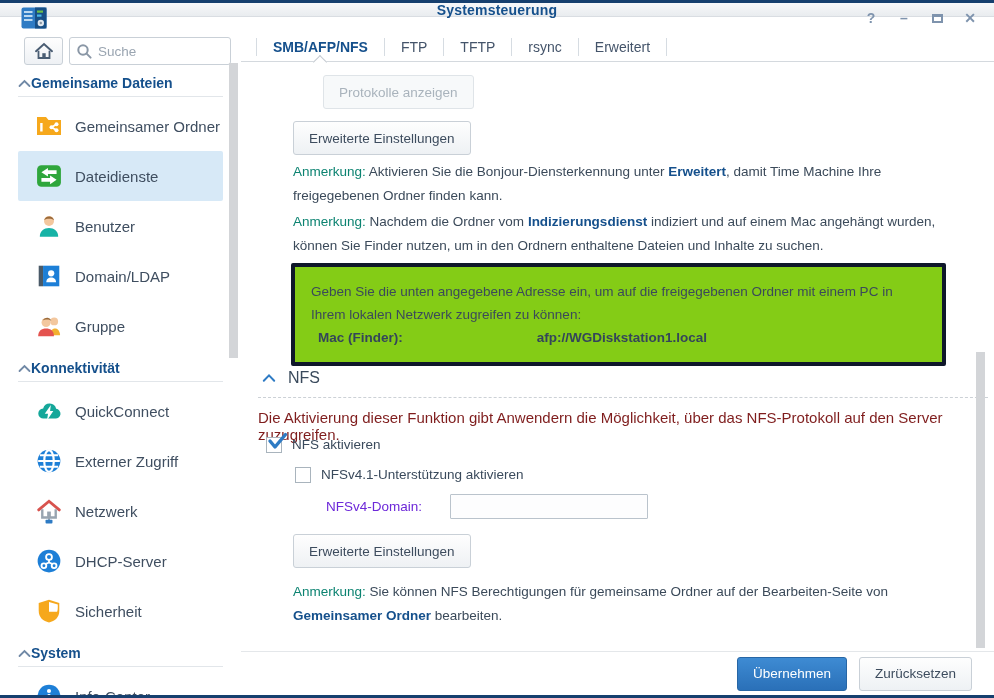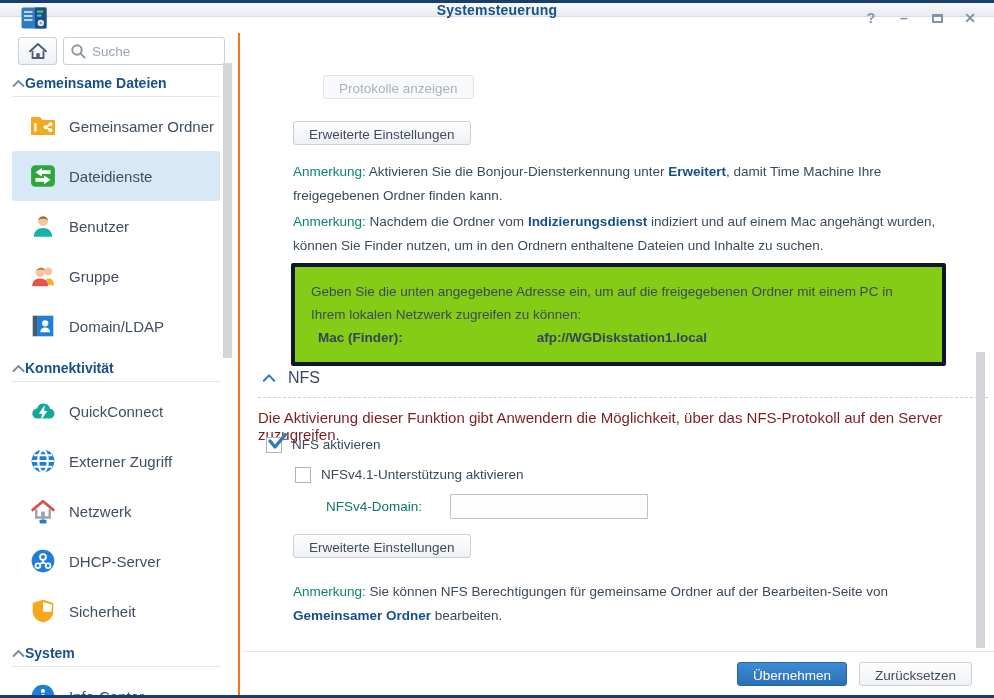--- a/index.html
+++ b/index.html
@@ -15,22 +15,22 @@
   .titlebar { position:absolute; top:3px; left:0; right:0; height:14px;
     background:linear-gradient(#f7f8fa,#e9ecef); border-bottom:1px solid #d9dde2;
     display:flex; align-items:center; }
   .app-icon { position:absolute; left:21px; top:3px; }
   .title { position:absolute; left:0; right:0; text-align:center; font-size:14px; font-weight:bold; color:#15508c; letter-spacing:.2px; }
   .win-controls { position:absolute; right:16px; top:0; height:30px; display:flex; align-items:center; gap:17px; }
   .winicon { color:#7e93ad; font-size:14px; line-height:1; width:16px; text-align:center; cursor:pointer; font-weight:bold; }
   .maxbox { display:inline-block; width:11px; height:9px; border:2px solid #7e93ad; border-top-width:3px; }
 
   
-  .sidebar { position:absolute; top:33px; left:0; width:240px; bottom:3px; background:#fff;
-    border-right:2px solid #f97316; overflow:hidden; }
+  .sidebar { position:absolute; top:33px; left:6px; width:240px; bottom:3px; background:#fff;
+    border-right:5px solid #f97316; overflow:hidden; }
   .side-controls { display:flex; align-items:center; padding:3px 0 0 18px; gap:6px; height:33px; }
   .home-btn { width:39px; height:28px; border:1px solid #c9d0d7; border-radius:3px;
     background:linear-gradient(#fefefe,#eef1f4); display:flex; align-items:center; justify-content:center; cursor:pointer; }
   .searchbox { position:relative; }
   .searchbox input { width:162px; height:28px; border:1px solid #c9d0d7; border-radius:3px;
     padding:0 6px 0 28px; font-size:13.5px; color:#3f4e60; font-family:"Liberation Sans",sans-serif; outline:none; }
   .searchbox input::placeholder { color:#9aa5b1; }
   .searchbox .mag { position:absolute; left:7px; top:6px; }
 
   .side-section { margin:0 18px 0 12px; }
@@ -49,21 +49,21 @@
   .tabbar { position:relative; height:29px; border-bottom:1px solid #d4d9de; display:flex; align-items:center; padding-left:15px; }
   .tab { position:relative; height:29px; line-height:28px; padding:0 16px; font-size:14px; color:#44546a; cursor:pointer; }
   .tab.active { font-weight:bold; color:#15508c; }
   .tab.active::after { content:""; position:absolute; bottom:-5px; left:50%; margin-left:-5px;
     width:9px; height:9px; background:#fff; border-left:1px solid #c4cad1; border-top:1px solid #c4cad1;
     transform:rotate(45deg); z-index:2; }
   .tabsep { width:1px; height:18px; background:#d6dce2; }
 
   .cbody { position:absolute; top:30px; left:0; right:0; bottom:44px; overflow:hidden; }
 
-  .btn { display:inline-block; height:24px; line-height:25px; padding:0 15px; font-size:13.5px; color:#3d4c5e;
+  .btn { display:inline-block; height:34px; line-height:25px; padding:0 15px; font-size:13.5px; color:#3d4c5e;
     background:linear-gradient(#fefefe,#eef1f4); border:1px solid #c9d0d7; border-radius:3px; cursor:pointer;
     font-family:"Liberation Sans",sans-serif; }
   .btn.disabled { color:#a9b3bc; background:#f7f9fa; border-color:#dfe4e8; cursor:default; }
   .btn.primary { color:#fff; background:linear-gradient(#3e8bd3,#2a70b8); border:1px solid #2766a5; }
 
   .note { position:absolute; font-size:13.5px; line-height:24px; color:#3b4a5a; }
   .note .nlabel { color:#0c8371; }
   .blue-bold { color:#15508c; font-weight:bold; }
 
   .infobox { position:absolute; background:#84cc16; border:4px solid #0f172a; border-radius:2px;
@@ -77,21 +77,21 @@
   .dotted { position:absolute; border-top:1px dashed #ccd1d6; }
   .para { position:absolute; font-size:15px; color:#7f1d1d; }
 
   .cbrow { position:absolute; display:flex; align-items:flex-start; cursor:pointer; }
   .cb { position:relative; width:16px; height:16px; background:#fff; border:1px solid #a9b4bd; flex:0 0 auto; }
   .cb svg { display:none; position:absolute; top:-6px; left:0; }
   .cb.checked svg { display:block; }
   .cbrow .lbl { margin-left:10px; font-size:13.5px; color:#3a4a5c; }
 
   .domainrow { position:absolute; display:flex; align-items:center; }
-  .domainrow .lbl { width:124px; font-size:13.5px; color:#0f766e; }
+  .domainrow .lbl { width:124px; font-size:13.5px; color:#6d28d9; }
   .text-input { width:198px; height:25px; border:1px solid #bac3cc; background:#fdfdfe; border-radius:1px;
     font-size:13.5px; color:#3a4a5c; padding:0 6px; outline:none; font-family:"Liberation Sans",sans-serif; }
 
   .content-scrollthumb { position:absolute; right:9px; top:319px; width:9px; height:296px; background:#d3d5d8; }
 
   .footer { position:absolute; left:0; right:0; bottom:0; height:44px; border-top:1px solid #e4e7ea; background:#fff;
     display:flex; align-items:center; justify-content:flex-end; gap:12px; padding-right:22px; }
   .footer .btn { min-width:107px; text-align:center; }
 </style>
 </head>
@@ -171,36 +171,36 @@
         <div class="side-item">
           <span class="ic"><svg width="26" height="26" viewBox="0 0 24 24">
                 <circle cx="12" cy="7.4" r="4.6" fill="#f3c79e"></circle>
                 <path d="M7.5 6.4c1-2.5 3.4-3.5 5.4-3.1 1.9.3 3.4 1.7 3.8 3.4-1.6-1-2.8-1.4-4.7-1.4-1.8 0-3.1.3-4.5 1.1z" fill="#9a6a3a"></path>
                 <path d="M3.5 22c0-5.5 3.8-8.2 8.5-8.2s8.5 2.7 8.5 8.2z" fill="#17b3a6"></path>
               </svg></span>
           <span class="lbl">Benutzer</span>
         </div>
         <div class="side-item">
           <span class="ic"><svg width="26" height="26" viewBox="0 0 24 24">
+                <rect x="2.5" y="2.5" width="4" height="19" fill="#4a5a68"></rect>
+                <rect x="6.5" y="2.5" width="15" height="19" fill="#1d7fd7"></rect>
+                <circle cx="14" cy="9.5" r="2.9" fill="#fff"></circle>
+                <path d="M9.5 17.8c0-3.1 2-4.5 4.5-4.5s4.5 1.4 4.5 4.5z" fill="#fff"></path>
+              </svg></span>
+          <span class="lbl">Domain/LDAP</span>
+        </div>
+        <div class="side-item">
+          <span class="ic"><svg width="26" height="26" viewBox="0 0 24 24">
                 <circle cx="16.8" cy="7.8" r="3.6" fill="#f3c79e"></circle>
                 <path d="M12.8 20.5c.3-4.2 2.3-6.3 4.7-6.3 2.2 0 4.3 1.8 4.7 5.6l-.1.7z" fill="#f2b02f"></path>
                 <circle cx="9.3" cy="8.8" r="4.2" fill="#f3c79e"></circle>
                 <path d="M6.3 6.9c.9-2 3-2.8 4.6-2.5 1.6.3 2.8 1.4 3.2 2.8-1.4-.8-2.4-1.1-4-1.1-1.5 0-2.6.2-3.8.8z" fill="#9a6a3a"></path>
                 <path d="M2 21.5c0-5 3.2-7.2 7.3-7.2s7.3 2.2 7.3 7.2z" fill="#e4534f"></path>
               </svg></span>
           <span class="lbl">Gruppe</span>
-        </div>
-        <div class="side-item">
-          <span class="ic"><svg width="26" height="26" viewBox="0 0 24 24">
-                <rect x="2.5" y="2.5" width="4" height="19" fill="#4a5a68"></rect>
-                <rect x="6.5" y="2.5" width="15" height="19" fill="#1d7fd7"></rect>
-                <circle cx="14" cy="9.5" r="2.9" fill="#fff"></circle>
-                <path d="M9.5 17.8c0-3.1 2-4.5 4.5-4.5s4.5 1.4 4.5 4.5z" fill="#fff"></path>
-              </svg></span>
-          <span class="lbl">Domain/LDAP</span>
         </div>
       </div>
     </div>
 
     <div class="side-section">
       <div class="side-header">
         <svg width="13" height="9" viewBox="0 0 13 9">
             <path d="M1.5 7L6.5 2l5 5" stroke="#7189a6" stroke-width="1.8" fill="none" stroke-linecap="round"></path>
           </svg>
         <span class="lbl">Konnektivität</span>
@@ -269,20 +269,33 @@
               </svg></span>
           <span class="lbl">Info-Center</span>
         </div>
       </div>
     </div>
 
     <div class="side-scrollthumb"></div>
   </div>
 
   <div class="content">
+    <div class="tabbar">
+      <span class="tabsep"></span>
+      <span class="tab active">SMB/AFP/NFS</span>
+      <span class="tabsep"></span>
+      <span class="tab">FTP</span>
+      <span class="tabsep"></span>
+      <span class="tab">TFTP</span>
+      <span class="tabsep"></span>
+      <span class="tab">rsync</span>
+      <span class="tabsep"></span>
+      <span class="tab">Erweitert</span>
+      <span class="tabsep"></span>
+    </div>
 
     <div class="cbody">
       <button class="btn disabled" style="position:absolute; top:12px; left:82px;">Protokolle anzeigen</button>
 
       <button class="btn" style="position:absolute; top:58px; left:52px;">Erweiterte Einstellungen</button>
 
       <p class="note" style="top:97px; left:52px; width:660px;"><span class="nlabel">Anmerkung:</span><span> Aktivieren Sie die Bonjour-Diensterkennung unter </span><span class="blue-bold">Erweitert</span><span>, damit Time Machine Ihre freigegebenen Ordner finden kann.</span></p>
 
       <p class="note" style="top:147px; left:52px; width:690px;"><span class="nlabel">Anmerkung:</span><span> Nachdem die Ordner vom </span><span class="blue-bold">Indizierungsdienst</span><span> indiziert und auf einem Mac angehängt wurden, können Sie Finder nutzen, um in den Ordnern enthaltene Dateien und Inhalte zu suchen.</span></p>
 

